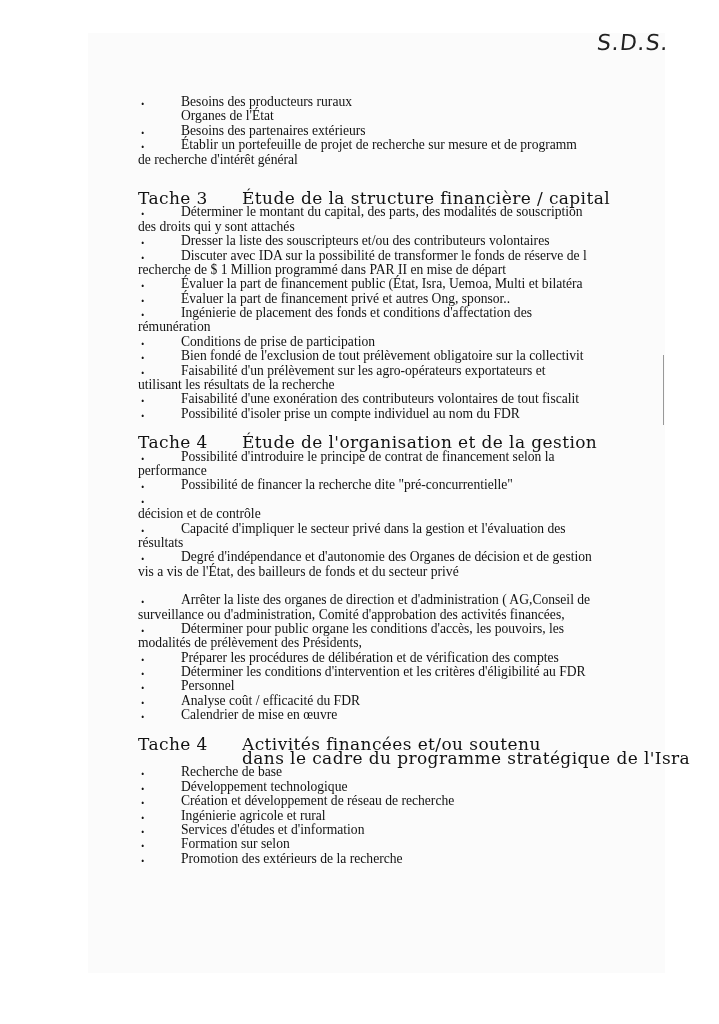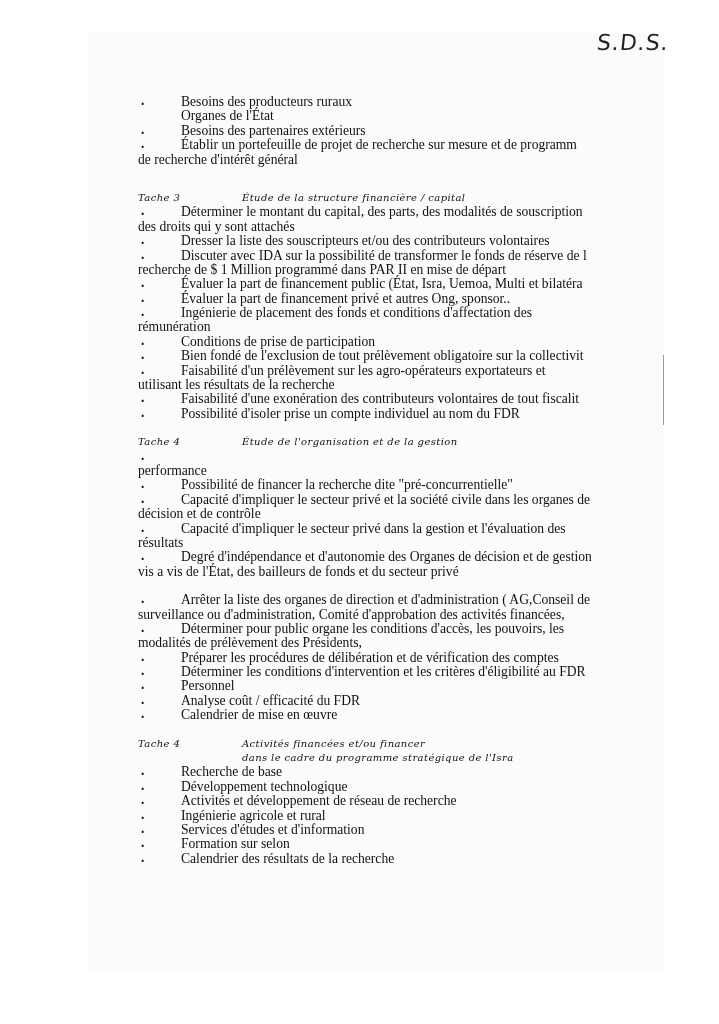--- a/index.html
+++ b/index.html
@@ -15,21 +15,21 @@
     position: absolute; left: 663px; top: 355px; width: 1px; height: 70px; background: #999;
   }
   .handwritten {
     position: absolute; left: 597px; top: 30px; font-size: 22px; letter-spacing: 1px;
     font-family: "DejaVu Sans", sans-serif; font-weight: normal; color: #222; transform: skewX(-6deg);
   }
   .content { position: absolute; left: 138px; top: 95px; width: 540px; white-space: nowrap; }
   .line { position: relative; height: 14.4px; line-height: 14.4px; font-size: 13.6px; }
   .bullet { position: absolute; left: 3px; top: -1px; font-weight: bold; }
   .ind { padding-left: 43px; }
-  .heading { font-family: "DejaVu Serif", serif; font-size: 10px; letter-spacing: 0.4px; font-style: italic; }
+  .heading { font-family: "DejaVu Serif", serif; font-size: 17px; letter-spacing: 0.4px; }
   .heading .tnum { display: inline-block; width: 104px; }
   .gap-l { height: 24px; }
   .gap-m { height: 14px; }
 </style>
 </head>
 <body>
 
 <div class="page"></div>
 <div class="edge-line"></div>
 <div class="handwritten">S.D.S.</div>
@@ -66,24 +66,24 @@
         <div class="line ind"><span class="bullet">.</span><span>Possibilité d'isoler prise un compte individuel au nom du FDR</span></div>
       </div>
   </div>
   <div class="gap-m"></div>
 
   <div>
     <div class="line heading">
       <span class="tnum">Tache 4</span><span>Étude de l'organisation et de la gestion</span>
     </div>
     <div id="t4a">
-        <div class="line ind"><span class="bullet">.</span></div>
+        <div class="line ind"><span class="bullet">.</span><span>Possibilité d'introduire le principe de contrat de financement selon la</span></div>
         <div class="line">performance</div>
         <div class="line ind"><span class="bullet">.</span><span>Possibilité de financer la recherche dite "pré-concurrentielle"</span></div>
-        <div class="line ind"><span class="bullet">.</span><span>Capacité d'impliquer le secteur privé et la société civile dans les organes de</span></div>
+        <div class="line ind"><span class="bullet">.</span></div>
         <div class="line">décision et de contrôle</div>
         <div class="line ind"><span class="bullet">.</span><span>Capacité d'impliquer le secteur privé dans la gestion et l'évaluation des</span></div>
         <div class="line">résultats</div>
         <div class="line ind"><span class="bullet">.</span><span>Degré d'indépendance et d'autonomie des Organes de décision et de gestion</span></div>
         <div class="line">vis a vis de l'État, des bailleurs de fonds et du secteur privé</div>
       </div>
     <div class="gap-m"></div>
     <div id="t4a2">
         <div class="line ind"><span class="bullet">.</span><span>Arrêter la liste des organes de direction et d'administration ( AG,Conseil de</span></div>
         <div class="line">surveillance ou d'administration, Comité d'approbation des activités financées,</div>
@@ -93,28 +93,28 @@
         <div class="line ind"><span class="bullet">.</span><span>Déterminer les conditions d'intervention et les critères d'éligibilité au FDR</span></div>
         <div class="line ind"><span class="bullet">.</span><span>Personnel</span></div>
         <div class="line ind"><span class="bullet">.</span><span>Analyse coût / efficacité  du FDR</span></div>
         <div class="line ind"><span class="bullet">.</span><span>Calendrier de mise en œuvre</span></div>
       </div>
   </div>
   <div class="gap-m"></div>
 
   <div>
     <div class="line heading">
-      <span class="tnum">Tache 4</span><span>Activités financées et/ou financer</span>
+      <span class="tnum">Tache 4</span><span>Activités financées et/ou soutenu</span>
     </div>
     <div class="line heading">
       <span class="tnum"></span><span>dans le cadre du programme stratégique de l'Isra</span>
     </div>
     <div id="t4b">
         <div class="line ind"><span class="bullet">.</span><span>Recherche de base</span></div>
         <div class="line ind"><span class="bullet">.</span><span>Développement technologique</span></div>
-        <div class="line ind"><span class="bullet">.</span><span>Activités et développement de réseau de recherche</span></div>
+        <div class="line ind"><span class="bullet">.</span><span>Création et développement de réseau de recherche</span></div>
         <div class="line ind"><span class="bullet">.</span><span>Ingénierie agricole et rural</span></div>
         <div class="line ind"><span class="bullet">.</span><span>Services d'études et d'information</span></div>
         <div class="line ind"><span class="bullet">.</span><span>Formation sur selon</span></div>
-        <div class="line ind"><span class="bullet">.</span><span>Calendrier des résultats de la recherche</span></div>
+        <div class="line ind"><span class="bullet">.</span><span>Promotion des extérieurs de la recherche</span></div>
       </div>
   </div>
 </div>
 
 </body></html>

